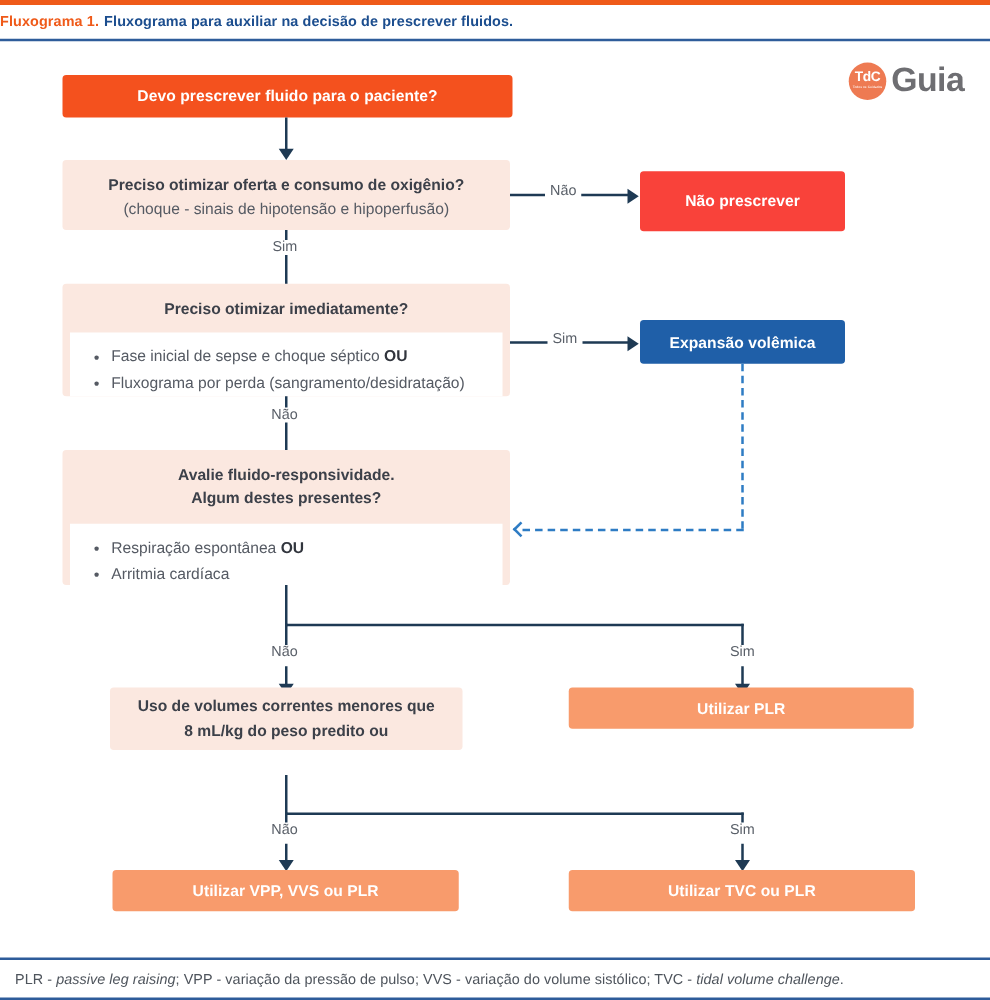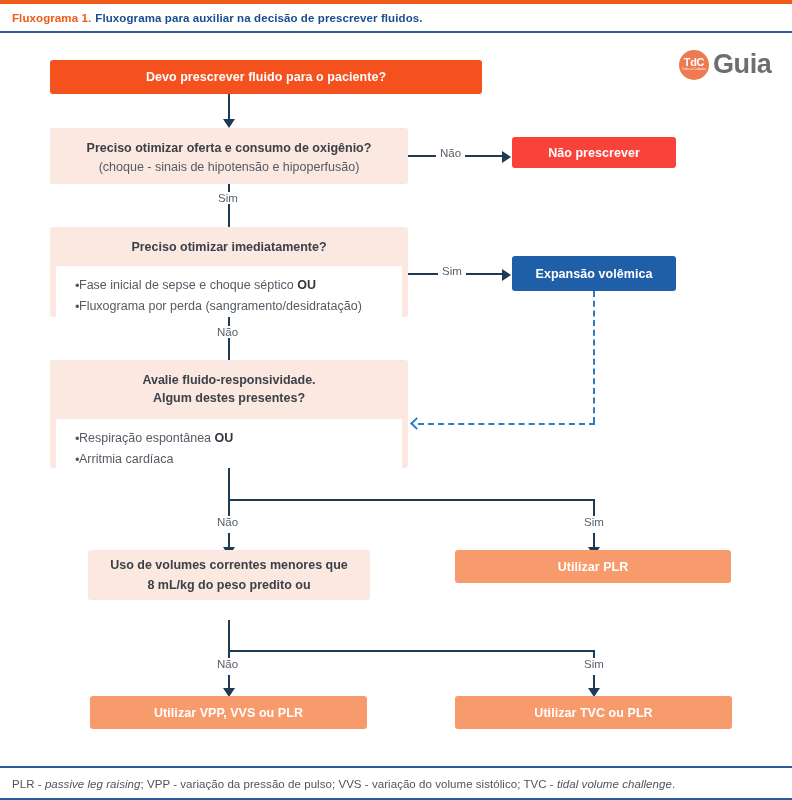--- a/index.html
+++ b/index.html
@@ -14,21 +14,20 @@
   
   .top-rule {
     position: absolute; left: 0; top: 0;
     width: 792px; height: 4px;
     background: #EF5A19;
   }
   .title-bar {
     position: absolute; left: 0; top: 4px;
     width: 676px; height: 27px;
     display: flex; align-items: center;
-    padding-left: 12px;
   }
   .title-num {
     font-size: 11.5px; font-weight: bold;
     color: #EF5A19; letter-spacing: 0.1px;
   }
   .title-txt {
     font-size: 11.5px; font-weight: bold;
     color: #1B4D8E; letter-spacing: 0.1px;
     margin-left: 4px;
   }
@@ -92,21 +91,21 @@
   .dbox-body {
     background: #ffffff;
     margin: 0 6px 6px 6px;
     padding: 9px 0 10px 0;
   }
   .dbox-body ul { list-style: none; }
   .dbox-body li {
     position: relative;
     font-size: 12.5px; color: #555A63;
     line-height: 21px;
-    padding-left: 23px;
+    padding-left: 33px;
   }
   .dbox-body li::before {
     content: "\2022";
     position: absolute; left: 19px; top: 0;
     color: #555A63; font-size: 13px;
   }
   .dbox-body li b { color: #31353D; font-weight: bold; }
   .dbox-plain {
     color: #3C4049; font-weight: bold; font-size: 12.5px;
     text-align: center; line-height: 20px;
@@ -184,37 +183,37 @@
 <div class="logo">
   <div class="logo-circle">
     <span class="tdc">TdC</span>
     <span class="sub">Todos os Cuidados</span>
   </div>
   <span class="logo-word">Guia</span>
 </div>
 
 <div class="canvas">
 
-  <div class="node node-solid n-orange-dark" style="left:50px; top:27px; width:432px; height:34px;">
+  <div class="node node-solid n-orange-dark" style="left:50px; top:27px; width:360px; height:34px;">
     <span>Devo prescrever fluido para o paciente?</span>
   </div>
 
   <div class="vline" style="left:228px; top:61px; height:27px;"></div>
   <div class="arrow-down" style="left:223px; top:86px;"></div>
 
   <div class="dbox" style="left:50px; top:95px; width:358px; height:56px;">
     <div class="dbox-head" style="padding-bottom:2px;">Preciso otimizar oferta e consumo de oxigênio?</div>
     <div style="text-align:center; font-size:12.5px; color:#555A63; line-height:16px;">(choque - sinais de hipotensão e hipoperfusão)</div>
   </div>
 
   <div class="hline" style="left:408px; top:122px; width:95px;"></div>
   <div class="arrow-right" style="left:502px; top:118px;"></div>
   <span class="edge-label" style="left:436px; top:114px;">Não</span>
 
-  <div class="node node-solid n-red" style="left:512px; top:104px; width:164px; height:31px;">
+  <div class="node node-solid n-red" style="left:512px; top:104px; width:164px; height:48px;">
     <span>Não prescrever</span>
   </div>
 
   <div class="vline" style="left:228px; top:151px; height:68px;"></div>
   <div class="arrow-down" style="left:223px; top:217px;"></div>
   <span class="edge-label" style="left:214px; top:159px;">Sim</span>
 
   <div class="dbox" style="left:50px; top:194px; width:358px; height:90px;">
     <div class="dbox-head">Preciso otimizar imediatamente?</div>
     <div class="dbox-body">

